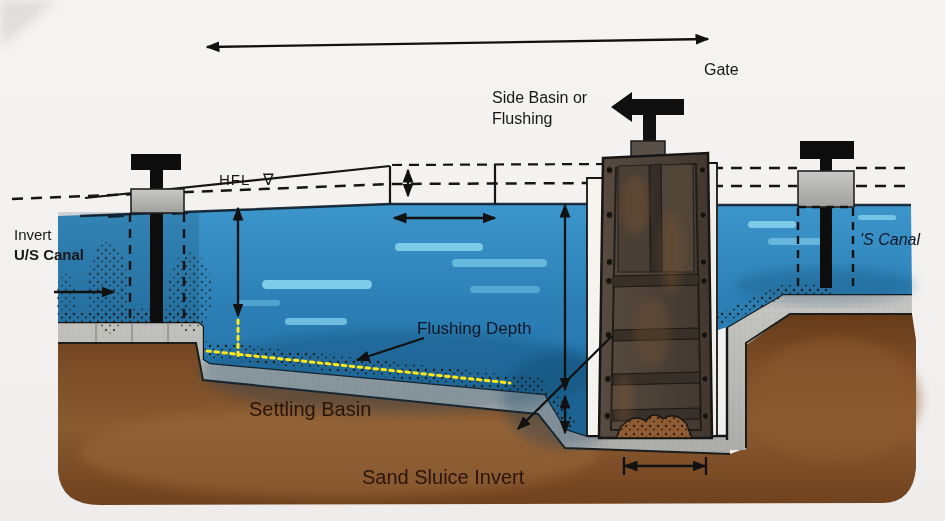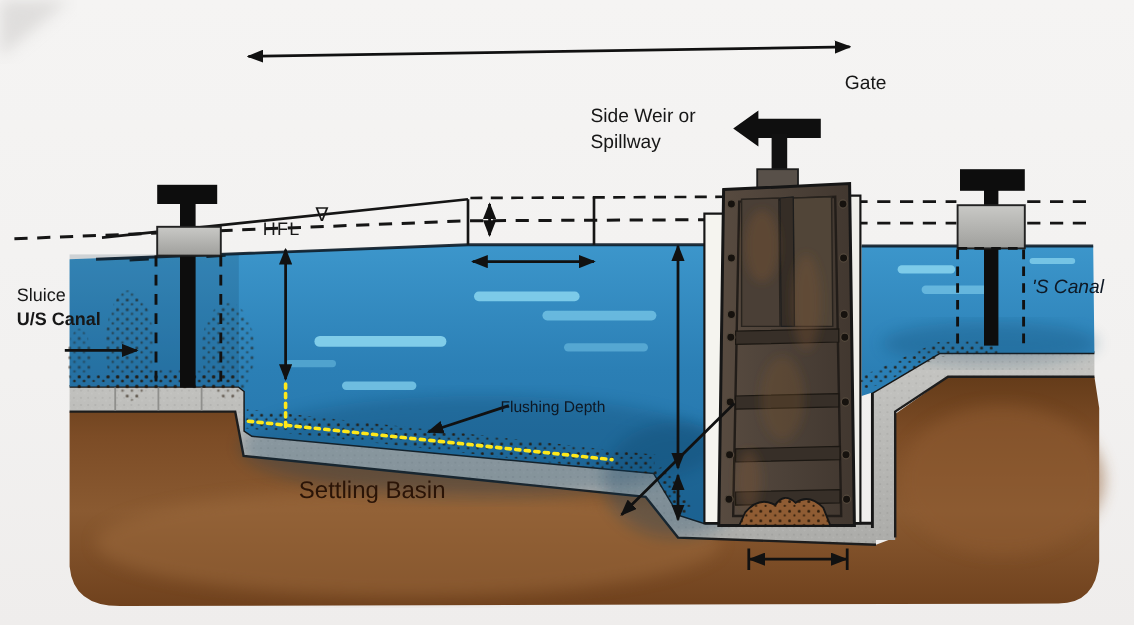--- a/index.html
+++ b/index.html
@@ -3,21 +3,21 @@
 <meta charset="utf-8">
 <style>
   html,body{margin:0;padding:0;background:#ffffff;}
   .stage{
     position:relative;width:945px;height:521px;overflow:hidden;
     background:linear-gradient(180deg,#f5f4f3 0%,#f2f1f0 60%,#efedec 100%);
     font-family:"Liberation Sans",sans-serif;
   }
   .stage svg{position:absolute;left:0;top:0;}
   .lbl{position:absolute;color:#171717;white-space:nowrap;line-height:1.1;}
-  .lbl-15{font-size:15px;margin-top:12px;}
+  .lbl-15{font-size:15px;}
   .lbl-16{font-size:16px;}
   .lbl-brown{color:#2a1407;font-size:20px;}
   .lbl-water{color:#0e1824;}
   .hfl{letter-spacing:1px;}
 </style>
 </head>
 <body>
 
 <div class="stage">
 
@@ -216,31 +216,32 @@
     <path d="M565,396 L565,433" marker-start="url(#ah)" marker-end="url(#ah)"></path>
     <path d="M625,466 L705,466" marker-start="url(#ah)" marker-end="url(#ah)"></path>
     <line x1="624" y1="457" x2="624" y2="475"></line>
     <line x1="706" y1="457" x2="706" y2="475"></line>
     <path d="M54,292 L114,292" marker-end="url(#ah)"></path>
     <path d="M424,338 L357,360" marker-end="url(#ah)"></path>
     <path d="M612,336 L518,429" marker-end="url(#ah)"></path>
   </g>
 </svg>
 
-<div class="lbl lbl-15" style="left:14px;top:227px;">Sluice</div>
+<div class="lbl lbl-15" style="left:14px;top:227px;">Invert</div>
 <div class="lbl lbl-15" style="left:14px;top:247px;font-weight:bold;">U/S Canal</div>
 
 <div class="lbl lbl-15 hfl" style="left:219px;top:172px;">HFL</div>
 <div class="lbl" style="left:263px;top:171px;font-size:16px;">∇</div>
 
-<div class="lbl lbl-16" style="left:492px;top:89px;">Side Weir or</div>
-<div class="lbl lbl-16" style="left:492px;top:110px;">Spillway</div>
+<div class="lbl lbl-16" style="left:492px;top:89px;">Side Basin or</div>
+<div class="lbl lbl-16" style="left:492px;top:110px;">Flushing</div>
 
 <div class="lbl lbl-16" style="left:704px;top:61px;">Gate</div>
 
 <div class="lbl lbl-16 lbl-water" style="left:860px;top:231px;font-style:italic;">'S Canal</div>
 
-<div class="lbl lbl-15 lbl-water" style="left:417px;top:320px;font-size:13px;">Flushing Depth</div>
+<div class="lbl lbl-15 lbl-water" style="left:417px;top:320px;font-size:17px;">Flushing Depth</div>
 
 <div class="lbl lbl-brown" style="left:249px;top:398px;">Settling Basin</div>
 
+<div class="lbl lbl-brown" style="left:362px;top:466px;">Sand Sluice Invert</div>
 
 </div>
 
 </body></html>

